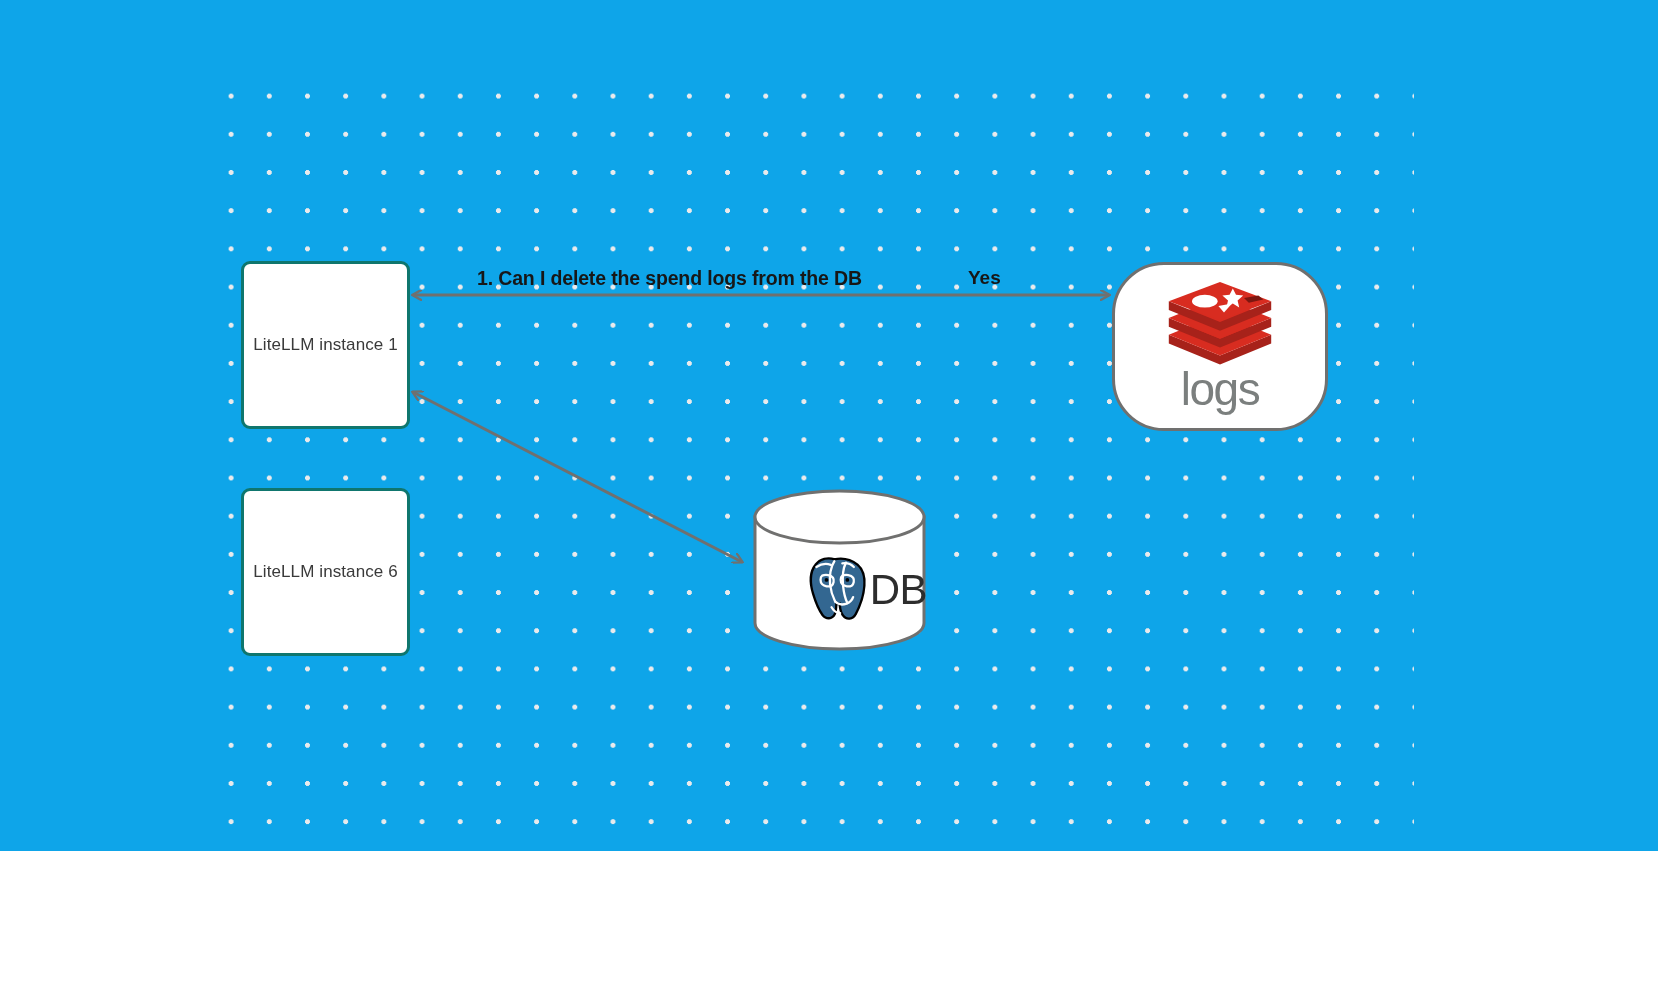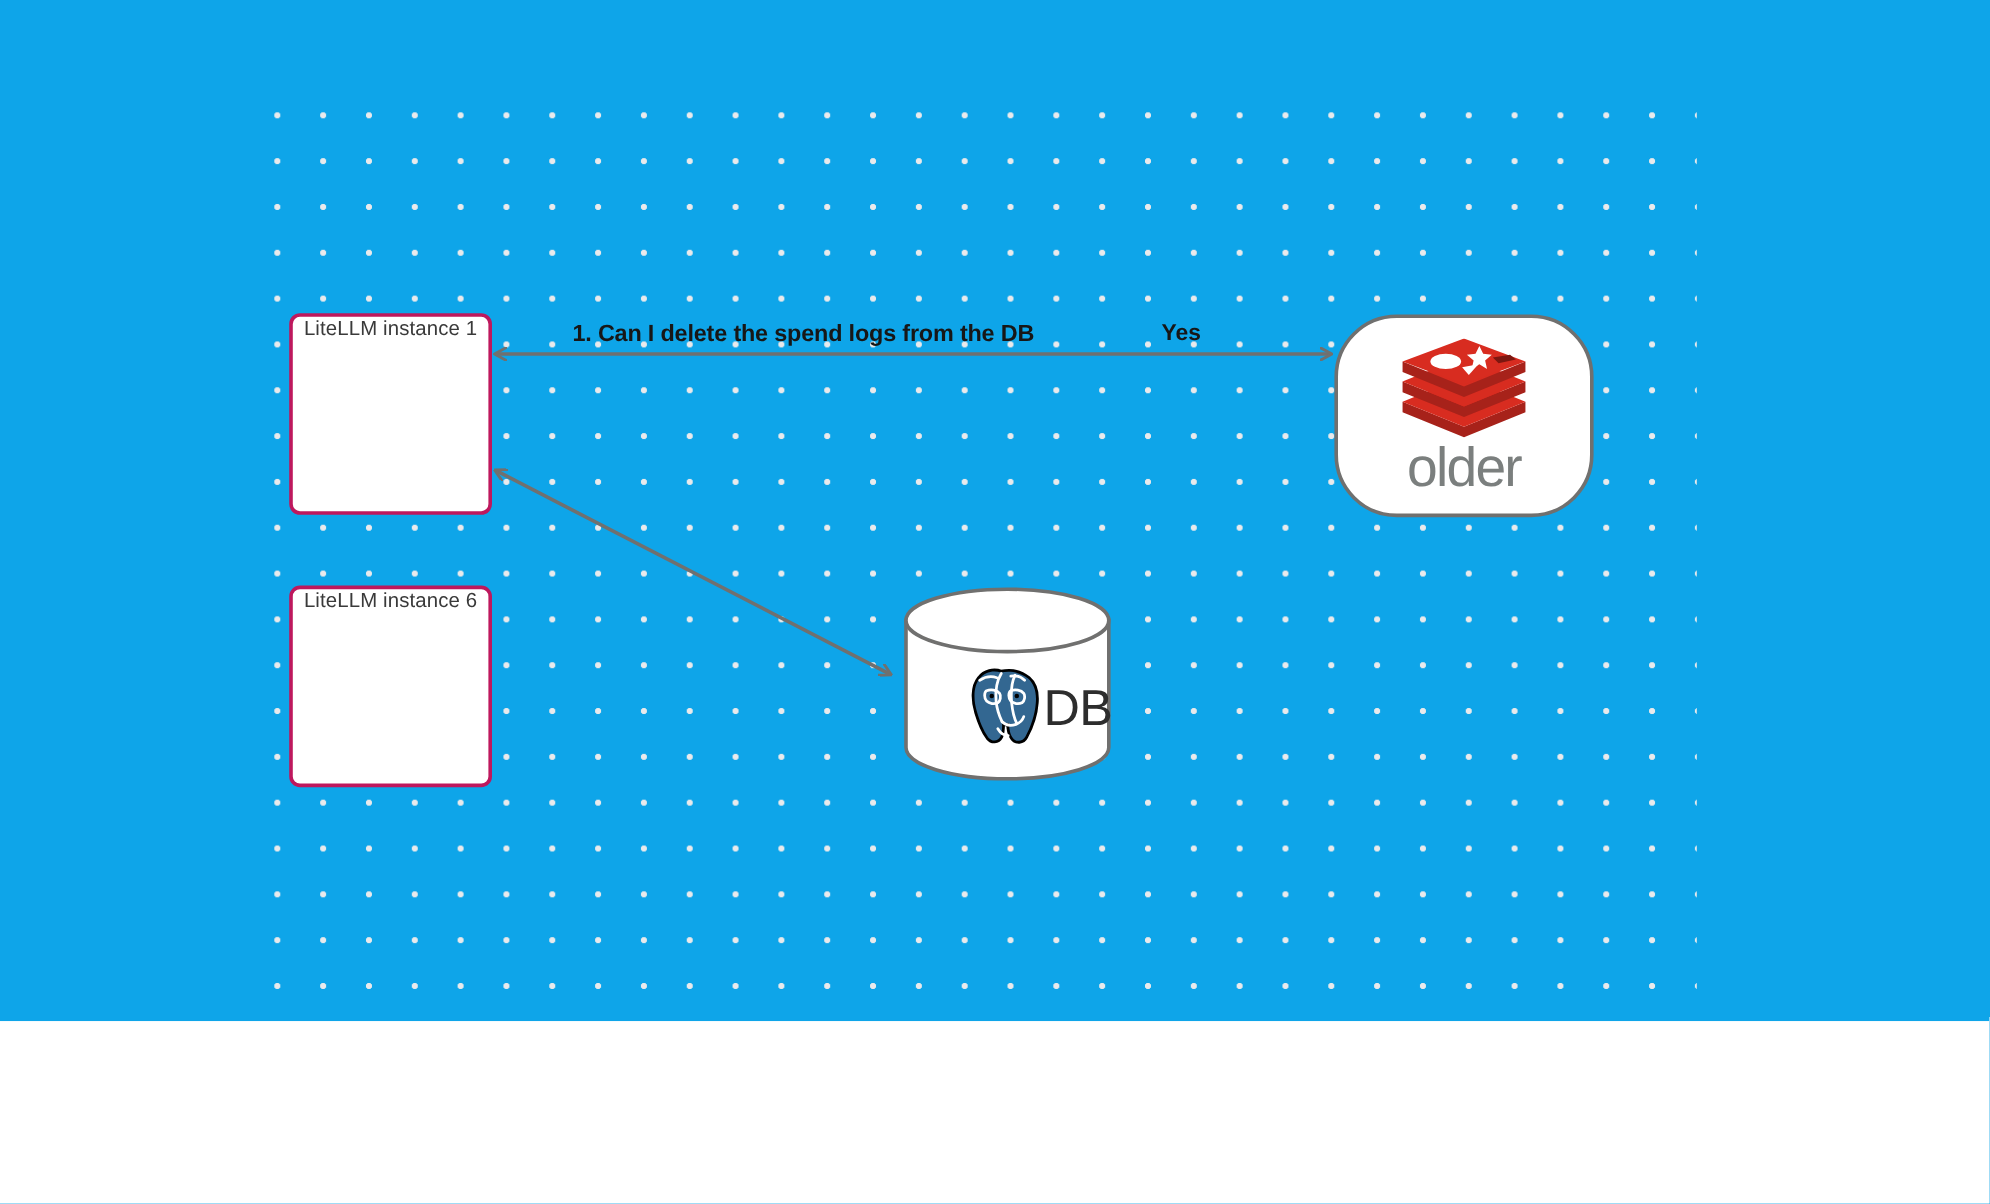--- a/index.html
+++ b/index.html
@@ -37,25 +37,25 @@
     top: 0;
     width: 1658px;
     height: 1003px;
     overflow: visible;
   }
 
   
   .node-box {
     position: absolute;
     background: #ffffff;
-    border: 3px solid #be185d;
+    border: 3px solid #0f766e;
     border-radius: 9px;
     box-sizing: border-box;
     display: flex;
-    align-items: flex-start;
+    align-items: center;
     justify-content: center;
   }
   .node-box .node-label {
     font-size: 17px;
     color: #3a3a3a;
     font-family: "Liberation Sans", sans-serif;
     letter-spacing: 0.1px;
     white-space: nowrap;
   }
 
@@ -198,21 +198,21 @@
       <path d="M6 45 L70 19 L134 45 L70 71 Z" fill="#d82c20"></path>
 
       <path d="M70 61 L6 35 L6 24 L70 50 L134 24 L134 35 Z" fill="#a7221a"></path>
       <path d="M6 24 L70 0 L134 24 L70 48 Z" fill="#d82c20"></path>
 
       <ellipse cx="51" cy="24" rx="16" ry="8" fill="#ffffff"></ellipse>
       <path d="M86 8 L90 16 L99 17 L92 23 L94 32 L86 27 L78 32 L80 23 L73 17 L82 16 Z" fill="#ffffff"></path>
       <path d="M68 30 L85 27 L75 38 Z" fill="#ffffff"></path>
       <path d="M100 20 L118 17 L124 22 L106 26 Z" fill="#7c1710"></path>
     </svg>
-    <div class="redis-word">older</div>
+    <div class="redis-word">logs</div>
   </div>
 
   <div id="node-db">
     <svg class="cyl-svg" viewBox="0 0 175 164" xmlns="http://www.w3.org/2000/svg" preserveAspectRatio="none">
       <path d="M3 29 L3 135 A 84.5 26 0 0 0 172 135 L172 29 Z" fill="#ffffff" stroke="#70706f" stroke-width="3"></path>
       <ellipse cx="87.5" cy="29" rx="84.5" ry="26" fill="#ffffff" stroke="#70706f" stroke-width="3"></ellipse>
     </svg>
     <div class="db-content">
       <svg class="pg-logo" viewBox="0 0 100 100" xmlns="http://www.w3.org/2000/svg">
         <g stroke="#000000" stroke-width="6.5" stroke-linejoin="round" stroke-linecap="round" fill="#336791">

